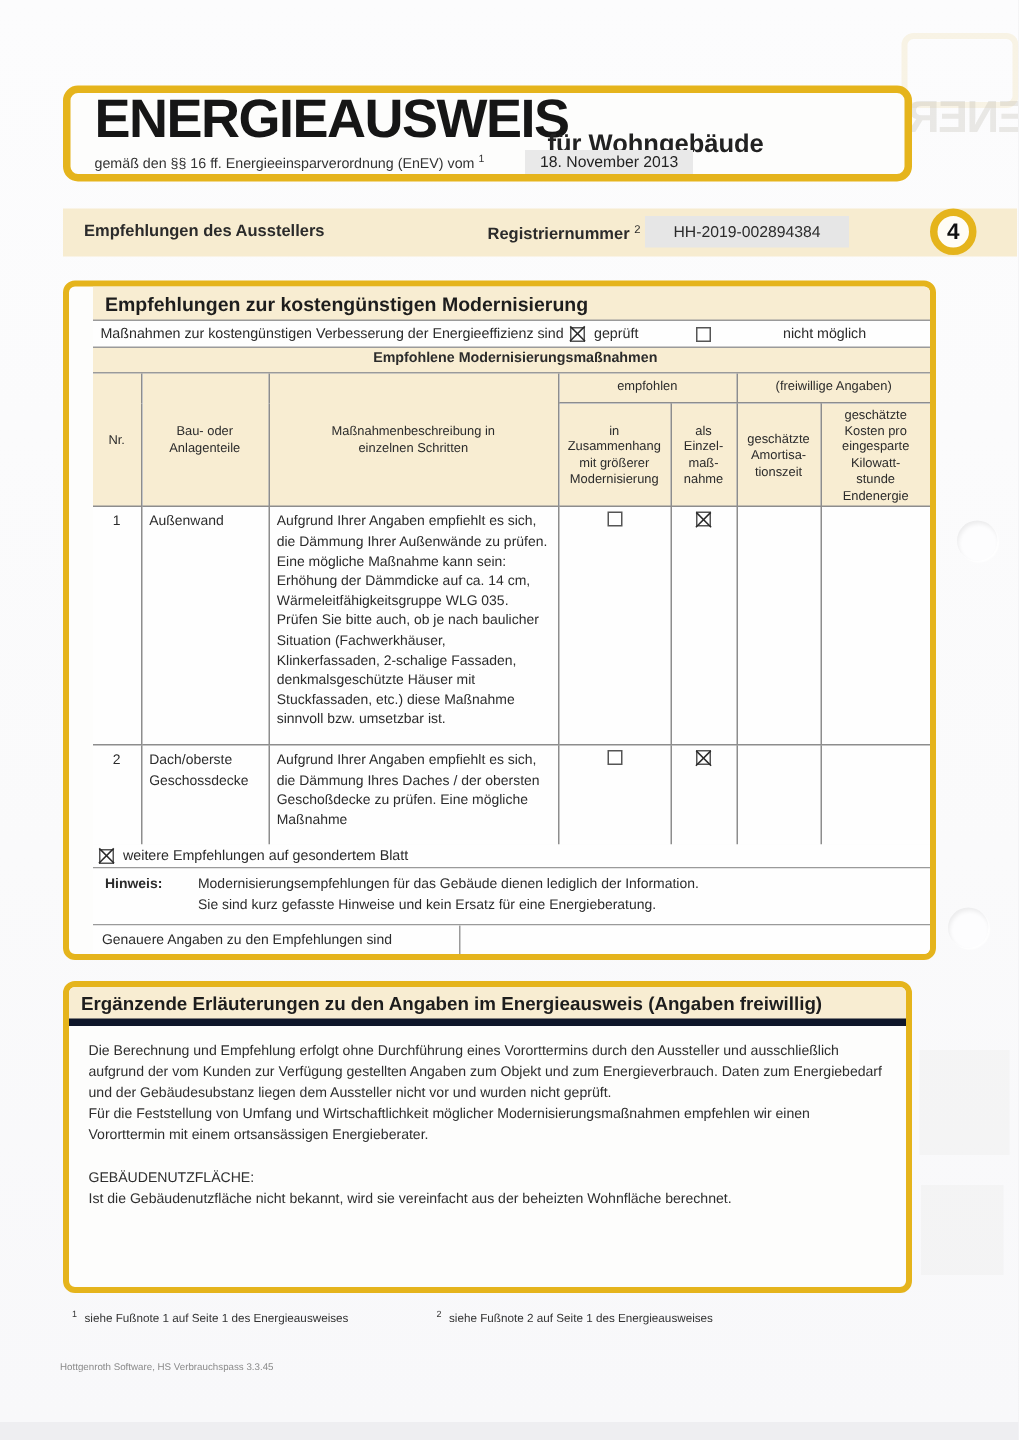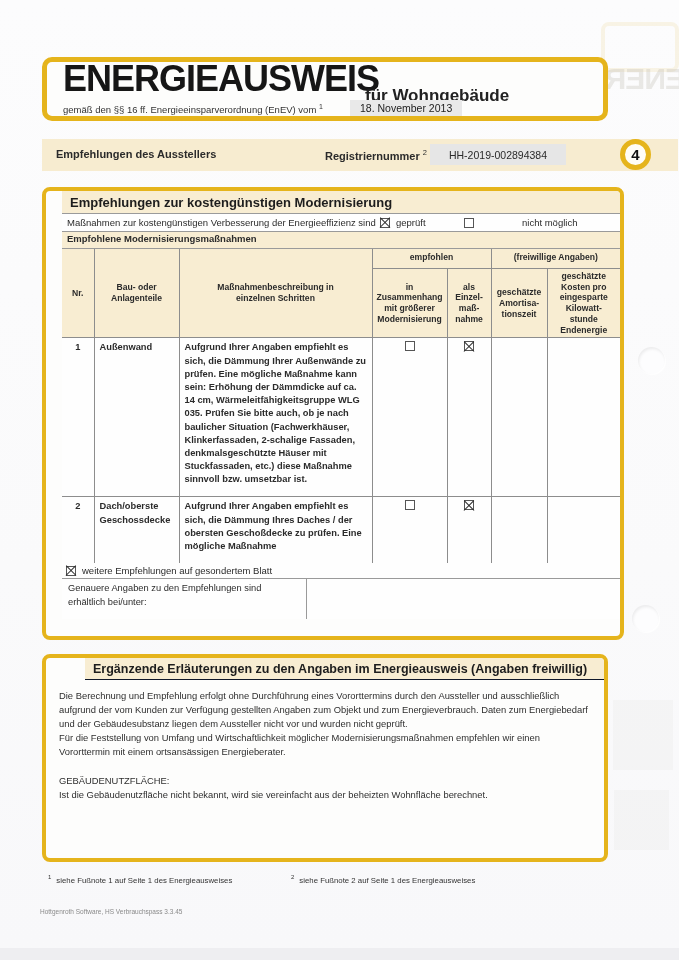--- a/index.html
+++ b/index.html
@@ -82,47 +82,47 @@
   .section-box{
     position:absolute;left:42px;width:558px;
     border:4px solid #e5b41c;border-radius:8px;background:#fdfdfc;overflow:hidden;
   }
   .box-modernization{top:187px;height:445px;padding-left:16px;}
   .box-supplementary{top:654px;height:200px;}
   .section-title{
     background:#f8edd2;border-bottom:1px solid #9a9a9a;
     font-weight:bold;font-size:13px;padding:4px 8px 3px 8px;color:#1d1d1d;
   }
-  .box-supplementary .section-title{font-size:12.5px;border-bottom:1px solid #0f172a;margin-left:39px;}
+  .box-supplementary .section-title{font-size:12.5px;border-bottom:5px solid #0f172a;}
 
   .statement-row{
     position:relative;height:17px;border-bottom:1px solid #9a9a9a;
     font-size:9.5px;background:#fefefe;
   }
   .statement-text{position:absolute;left:5px;top:3px;}
   .opt{position:absolute;top:3px;display:flex;align-items:center;gap:6px;}
   .opt-possible{left:318px;}
   .opt-notpossible{left:402px;gap:48px;}
   .subtitle-row{
     height:15px;background:#f8edd2;border-bottom:1px solid #9a9a9a;
-    font-size:9.5px;font-weight:bold;padding:1px 0 0 5px;
+    font-size:9.5px;font-weight:bold;padding:1px 0 0 5px;text-align:center;
   }
 
   
   .cb{display:inline-block;width:8px;height:8px;border:1px solid #555;position:relative;flex:0 0 auto;background:#fff;}
   .cb.checked::before,.cb.checked::after{
     content:"";position:absolute;left:-3px;top:3.4px;width:14px;height:1.3px;background:#2a2a2a;
   }
   .cb.checked::before{transform:rotate(45deg);}
   .cb.checked::after{transform:rotate(-45deg);}
 
   
   table.measures{border-collapse:collapse;width:558px;table-layout:fixed;}
   table.measures th, table.measures td{
-    border:1px solid #8d8d8d;font-weight:bold;vertical-align:top;
+    border:1px solid #8d8d8d;font-weight:normal;vertical-align:top;
   }
   table.measures th{
     background:#f8edd2;font-size:8.6px;line-height:1.25;text-align:center;
     vertical-align:middle;padding:2px 1px;white-space:pre-line;color:#2b2b2b;
   }
   table.measures th.group{height:14px;vertical-align:top;padding-top:3px;}
   table.measures td{font-size:9.3px;line-height:1.42;padding:3px 5px;background:#fefefe;}
   td.c-nr{text-align:center;}
   td.c-check{text-align:center;padding-top:6px;}
   table.measures .row-1 td{height:152px;}
@@ -263,20 +263,27 @@
           <td></td>
         </tr>
       </tbody>
     </table>
 
     <div class="more-row">
       <span class="cb checked"></span>
       <span>weitere Empfehlungen auf gesondertem Blatt</span>
     </div>
 
+    <div class="note-row">
+      <span class="note-label">Hinweis:</span>
+      <span>
+        <span>Modernisierungsempfehlungen für das Gebäude dienen lediglich der Information.</span><br>
+        <span>Sie sind kurz gefasste Hinweise und kein Ersatz für eine Energieberatung.</span>
+      </span>
+    </div>
 
     <div class="details-row">
       <div class="details-left">Genauere Angaben zu den Empfehlungen sind
 erhältlich bei/unter:</div>
       <div class="details-right"></div>
     </div>
   </div>
 
   <div class="section-box box-supplementary">
     <div class="section-title">Ergänzende Erläuterungen zu den Angaben im Energieausweis (Angaben freiwillig)</div>

